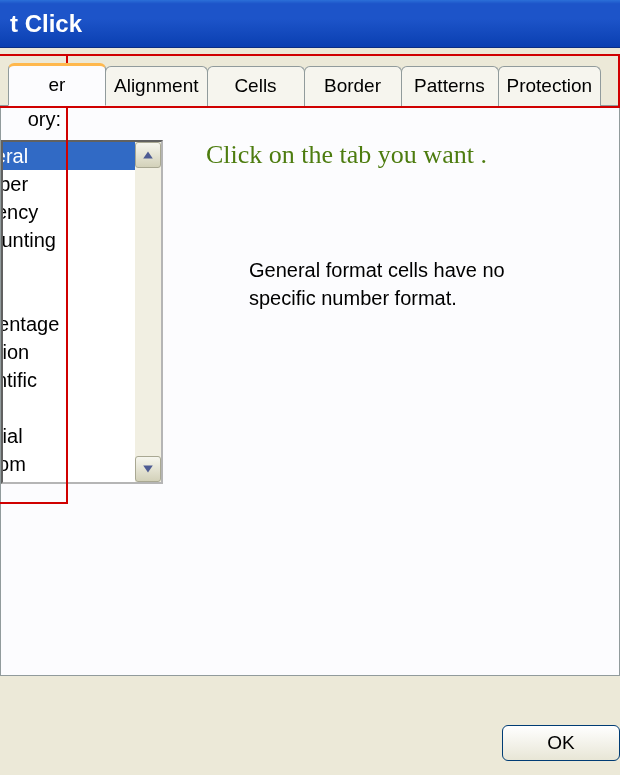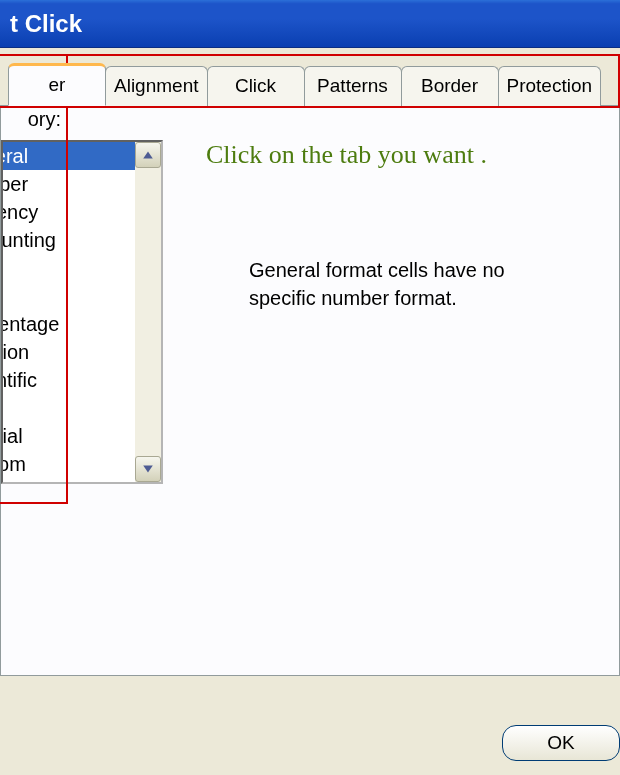--- a/index.html
+++ b/index.html
@@ -137,21 +137,21 @@
     justify-content: flex-end;
     align-items: center;
     padding-right: 0;
     gap: 12px;
   }
   .btn {
     min-width: 118px;
     height: 36px;
     background: linear-gradient(to bottom,#fff,#e8e6d6);
     border: 1px solid #003c74;
-    border-radius: 14px;
+    border-radius: 6px;
     font-size: 19px;
     cursor: default;
     text-align: center;
     line-height: 34px;
     font-family: Tahoma, Arial, sans-serif;
   }
   
   .redbox1 {
     position: absolute;
     border: 2px solid #d00000;
@@ -177,23 +177,23 @@
 </head>
 <body>
 
 <div class="titlebar">
   <span>t Click</span>
 </div>
 
 <div class="tabstrip">
   <div class="tab active">er</div>
   <div class="tab">Alignment</div>
-  <div class="tab">Click</div>
+  <div class="tab">Cells</div>
+  <div class="tab">Border</div>
   <div class="tab">Patterns</div>
-  <div class="tab">Border</div>
   <div class="tab">Protection</div>
 </div>
 
 <div class="panel">
   <span class="category-label">ory:</span>
 
   <div class="listbox">
     <div class="item selected">General</div>
     <div class="item">Number</div>
     <div class="item">Currency</div>

